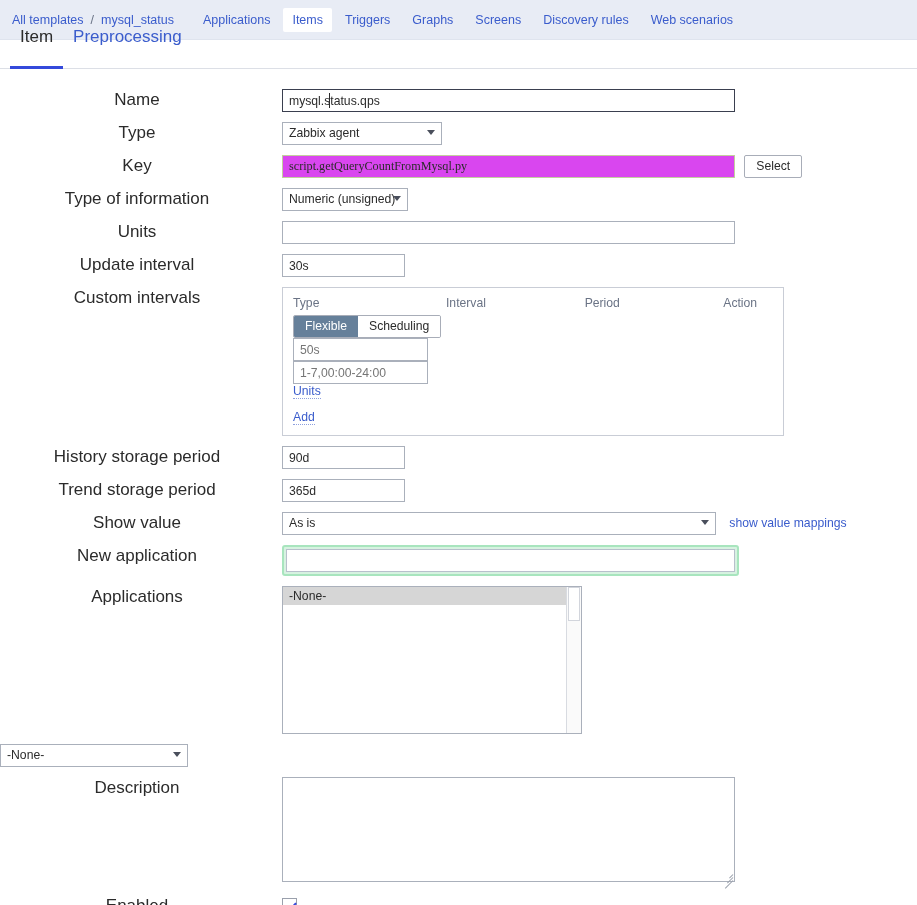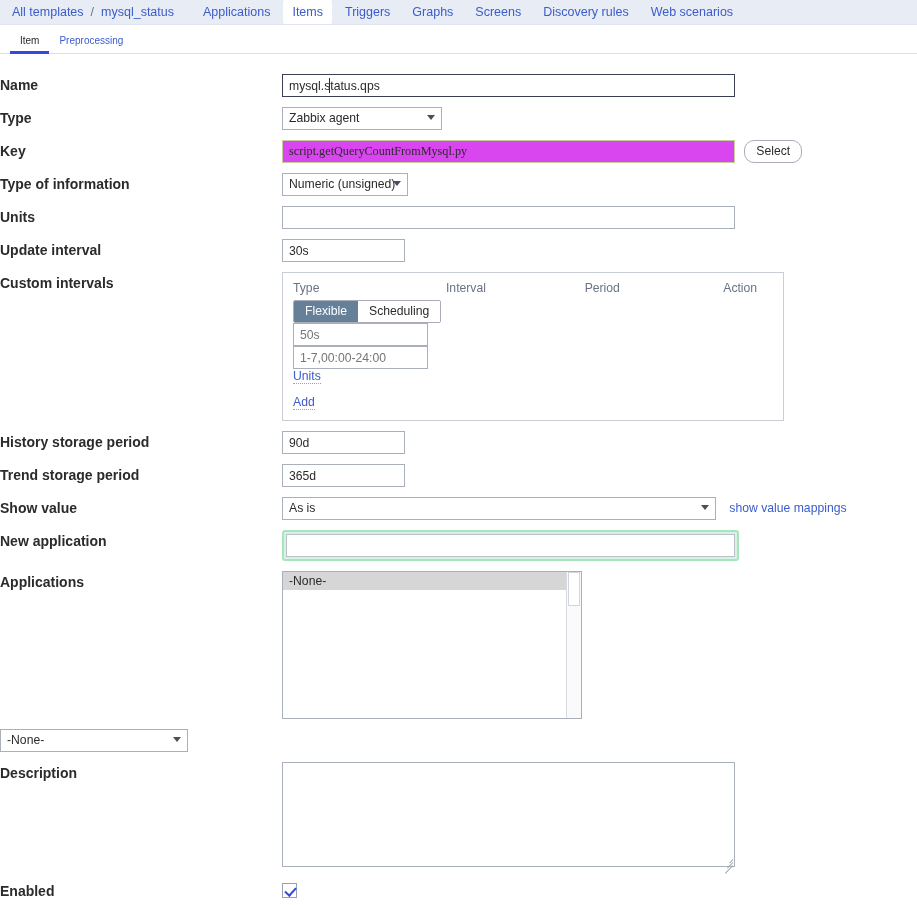--- a/index.html
+++ b/index.html
@@ -12,21 +12,21 @@
     height: 905px;
     background: #ffffff;
     font-family: "Liberation Sans", sans-serif;
     font-size: 12px;
     color: #2b2b2b;
     overflow: hidden;
   }
 
   
   .topnav {
-    height: 25px;
+    height: 40px;
     background: #e8ecf5;
     display: flex;
     align-items: center;
     padding: 0 12px 0 8px;
     border-bottom: 1px solid #dfe4ee;
   }
   .crumb {
     color: #3a5ccc;
     font-size: 12.5px;
     padding: 0 4px;
@@ -56,23 +56,23 @@
   
   .tabbar {
     height: 29px;
     display: flex;
     align-items: flex-end;
     border-bottom: 1px solid #dcdfe6;
     padding-left: 10px;
     background: #ffffff;
   }
   .tab {
-    font-size: 10px;
+    font-size: 17px;
     color: #3a5ccc;
-    padding: 4px 10px 7px 10px;
+    padding: 4px 10px 21px 10px;
     position: relative;
   }
   .tab.active {
     color: #2b2b2b;
   }
   .tab.active::after {
     content: "";
     position: absolute;
     left: 0; right: 0; bottom: -1px;
     height: 3px;
@@ -83,27 +83,26 @@
   .form {
     padding-top: 20px;
   }
   .row {
     display: flex;
     align-items: flex-start;
     margin-bottom: 10px;
   }
   .lbl {
     width: 282px;
-    text-align: left;
+    text-align: center;
     padding-right: 8px;
-    font-size: 14px;
+    font-size: 17px;
     color: #2b2b2b;
     line-height: 22px;
     flex: 0 0 282px;
-    font-weight: bold;
   }
   .fld { flex: 1 1 auto; }
 
   input[type=text], textarea, select {
     font-family: "Liberation Sans", sans-serif;
     font-size: 12.2px;
     color: #2b2b2b;
     border: 1px solid #aab0bb;
     background: #ffffff;
     padding: 3px 6px;
@@ -137,21 +136,21 @@
     display: inline-block;
     border: 1px solid #a8adb8;
     background: #ffffff;
     color: #2b2b2b;
     font-size: 12.2px;
     padding: 3px 11px;
     height: 23px;
     line-height: 15px;
     margin-left: 6px;
     vertical-align: top;
-    border-radius: 10px;
+    border-radius: 2px;
   }
 
   
   .sel {
     position: relative;
     display: inline-block;
     vertical-align: top;
   }
   .sel > .selbox {
     border: 1px solid #aab0bb;

